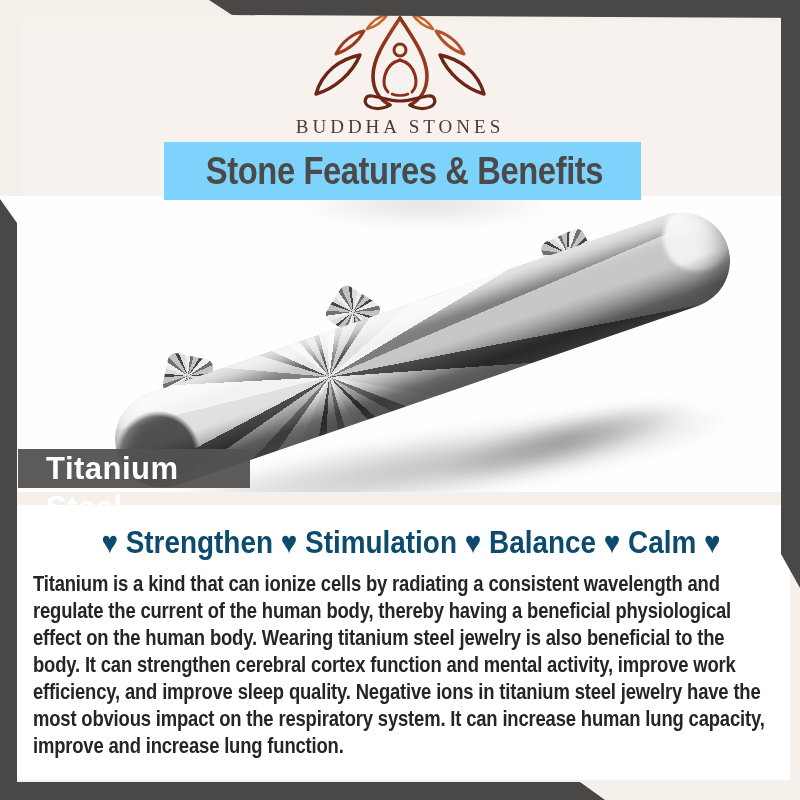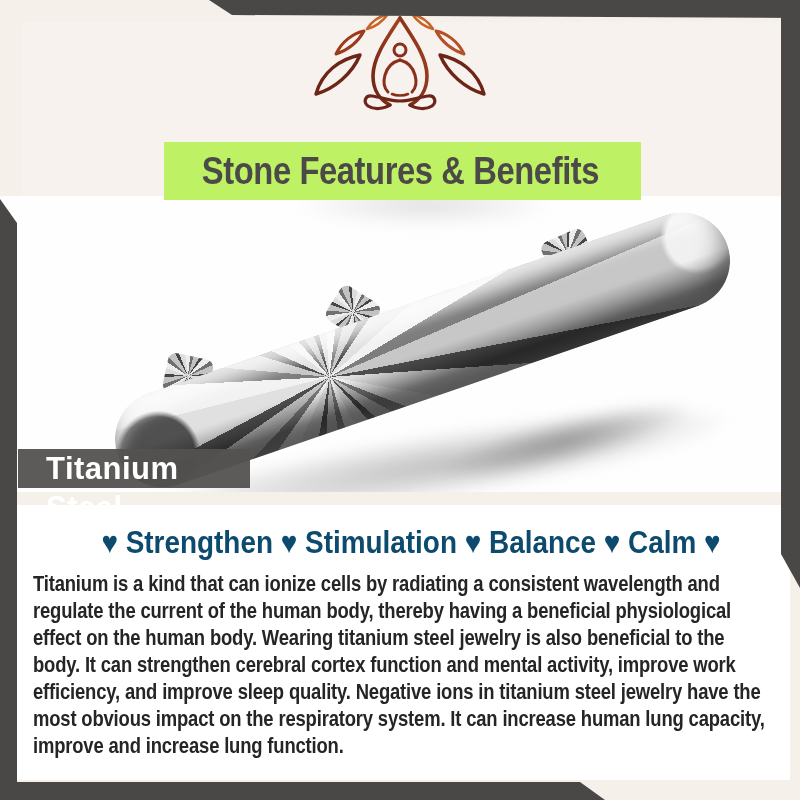--- a/index.html
+++ b/index.html
@@ -21,21 +21,21 @@
   
   .header-inner{position:absolute;left:22px;top:22px;width:759px;height:175px;background:#f8f2ee;}
   .logo-wrap{position:absolute;left:295px;top:10px;width:210px;height:106px;z-index:2;}
   .brand-name{
     position:absolute;left:0;top:116px;width:800px;text-align:center;z-index:2;
     font-family:"Liberation Serif",serif;font-size:19px;letter-spacing:4px;
     color:#4e3c33;font-weight:500;
   }
   .title-panel{
     position:absolute;left:164px;top:142px;width:477px;height:58px;
-    background:#bef264;z-index:3;text-align:left;
+    background:#7dd3fc;z-index:3;text-align:right;
   }
   .page-title{
     display:inline-block;margin:0;line-height:58px;font-size:39px;font-weight:bold;
     color:#4c4a48;letter-spacing:-0.5px;transform:scaleX(.84);transform-origin:center;
     white-space:nowrap;
   }
   
   .photo-panel{
     position:absolute;left:0;top:196px;width:781px;height:296px;
     background:#fefefe;overflow:hidden;z-index:1;
@@ -129,20 +129,21 @@
 
       <circle cx="100" cy="40" r="6" stroke="#8a2f1b" stroke-width="3"></circle>
 
       <path d="M100,50 C92,52 87,58 85,65 C83,72 84,78 88,82" stroke="#8a2f1b" stroke-width="3"></path>
       <path d="M100,50 C108,52 113,58 115,65 C117,72 116,78 112,82" stroke="#8a2f1b" stroke-width="3"></path>
 
       <path d="M90,95 C84,99 74,100 68,96 C63,92 65,85 72,86 C80,87 90,91 100,91 C110,91 120,87 128,86 C135,85 137,92 132,96 C126,100 116,99 110,95" stroke="#6d2517" stroke-width="3.2"></path>
       <path d="M92,84 C96,86 104,86 108,84" stroke="#8a2f1b" stroke-width="2.6"></path>
     </svg>
   </div>
+  <div class="brand-name">BUDDHA STONES</div>
 
   <div class="title-panel">
     <h1 class="page-title">Stone Features &amp; Benefits</h1>
   </div>
 
   <div class="photo-panel">
     <div class="top-smudge"></div>
     <div class="bar-shadow"></div>
     <div class="bar-shadow2"></div>
     <div class="bar-bump bump-1"></div>

